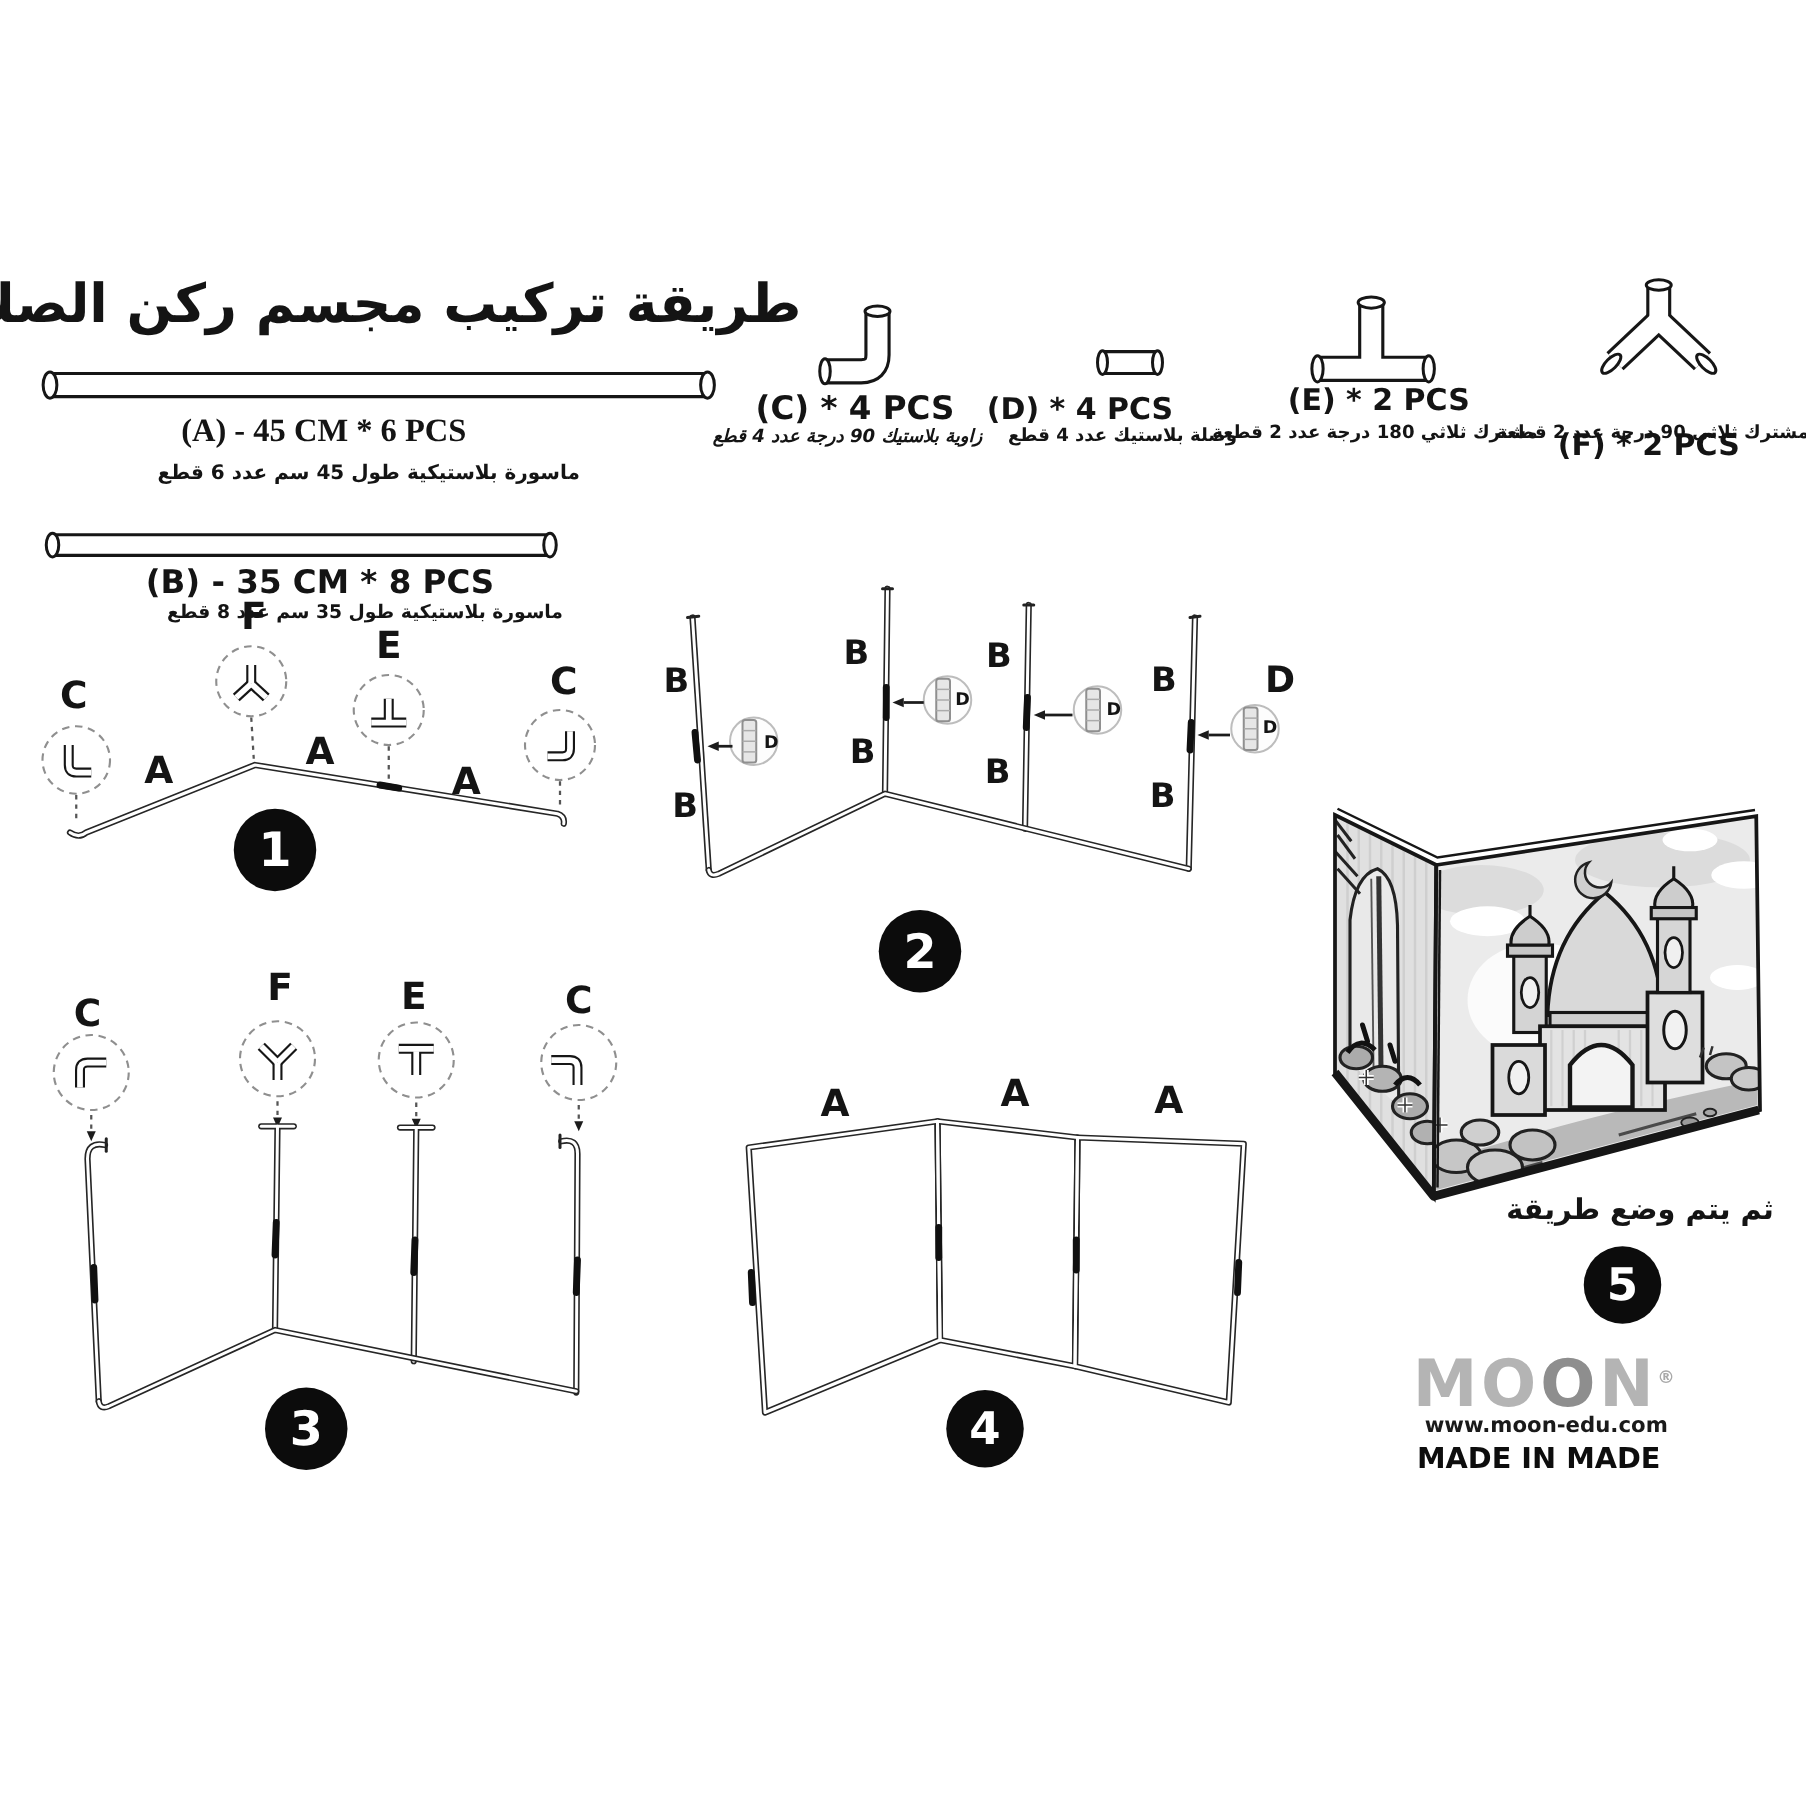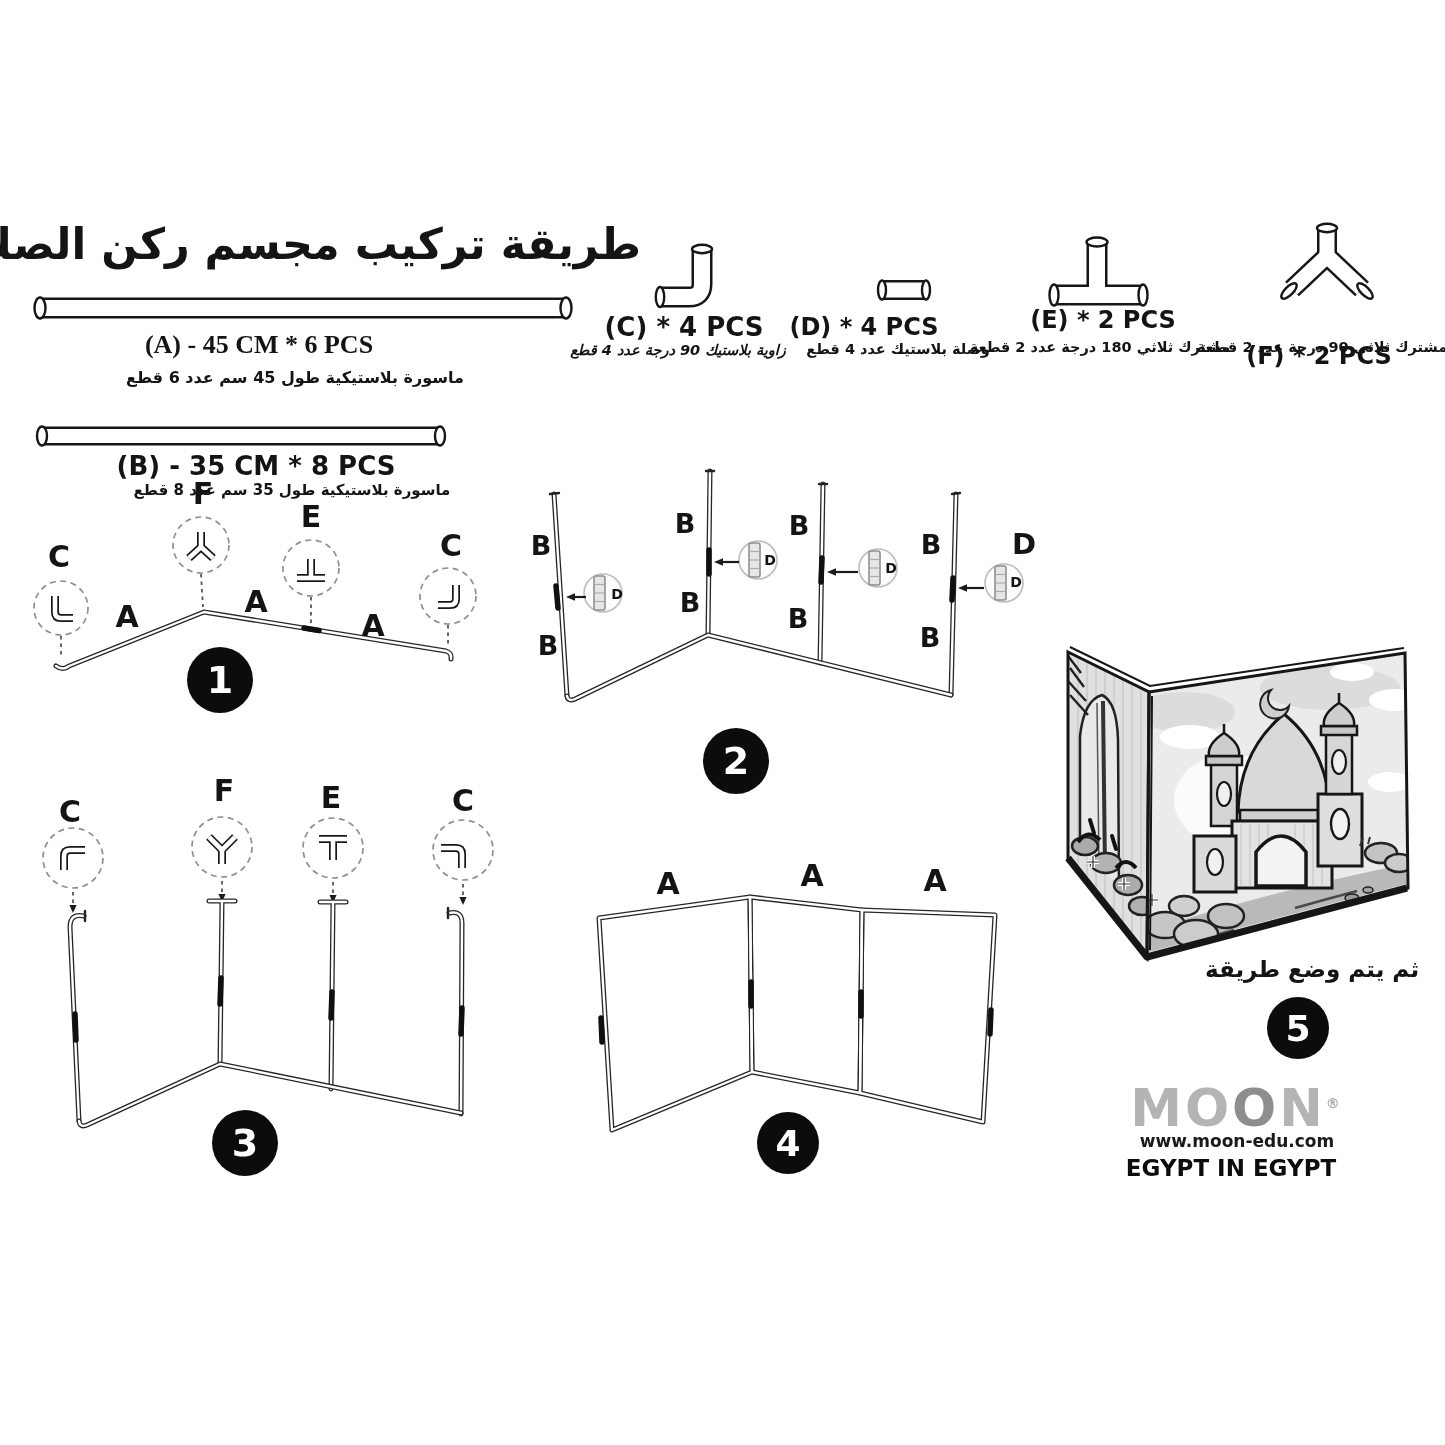--- a/index.html
+++ b/index.html
@@ -420,15 +420,15 @@
   <div class="num" style="left:245px;top:1143px;width:66px;height:66px;font-size:38px;">3</div>
   <div class="num" style="left:788px;top:1143px;width:62px;height:62px;font-size:36px;">4</div>
   <div class="num" style="left:1298px;top:1028px;width:62px;height:62px;font-size:36px;">5</div>
 
   <div class="lbl ar" style="left:1312px;top:969px;font-size:23px;">ثم يتم وضع طريقة</div>
 
   <div class="brand" style="left:1235px;top:1108px;">
     <span style="color:#b4b4b4;">M</span><span style="color:#b4b4b4;">O</span><span style="color:#8e8e8e;">O</span><span style="color:#b4b4b4;">N</span><span class="reg" style="color:#a9a9a9;">®</span>
   </div>
   <div class="lbl" style="left:1237px;top:1141px;font-size:17px;font-weight:600;color:#1a1a1a;">www.moon-edu.com</div>
-  <div class="lbl" style="left:1231px;top:1168px;font-size:23px;color:#0d0d0d;">EGYPT IN EGYPT</div>
+  <div class="lbl" style="left:1231px;top:1168px;font-size:23px;color:#0d0d0d;">MADE IN MADE</div>
 
 </div>
 
 </body></html>

